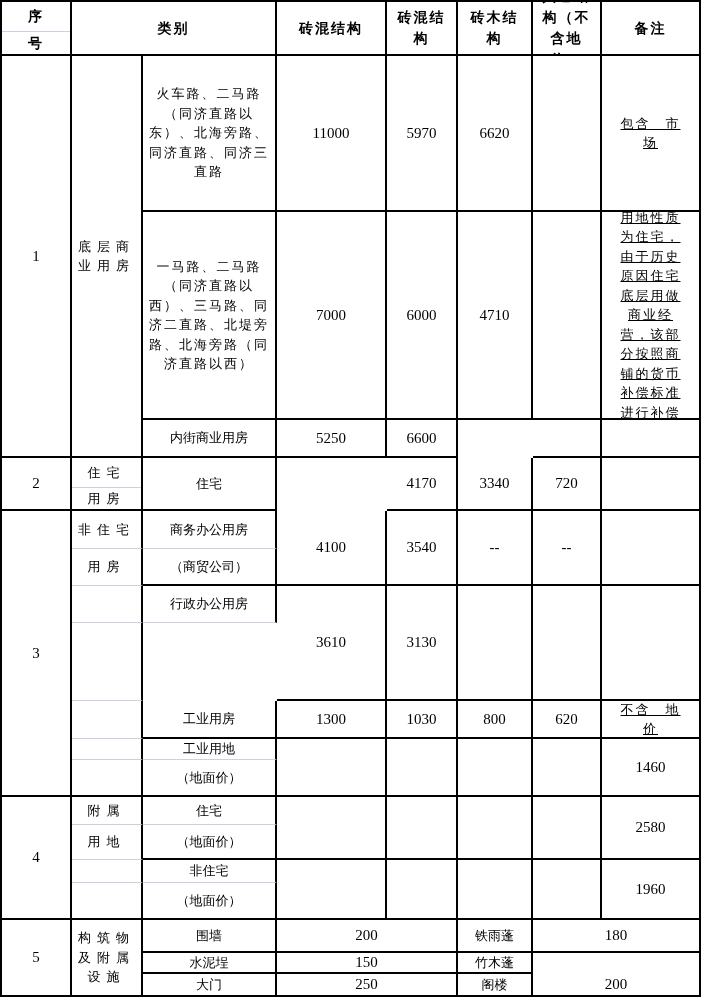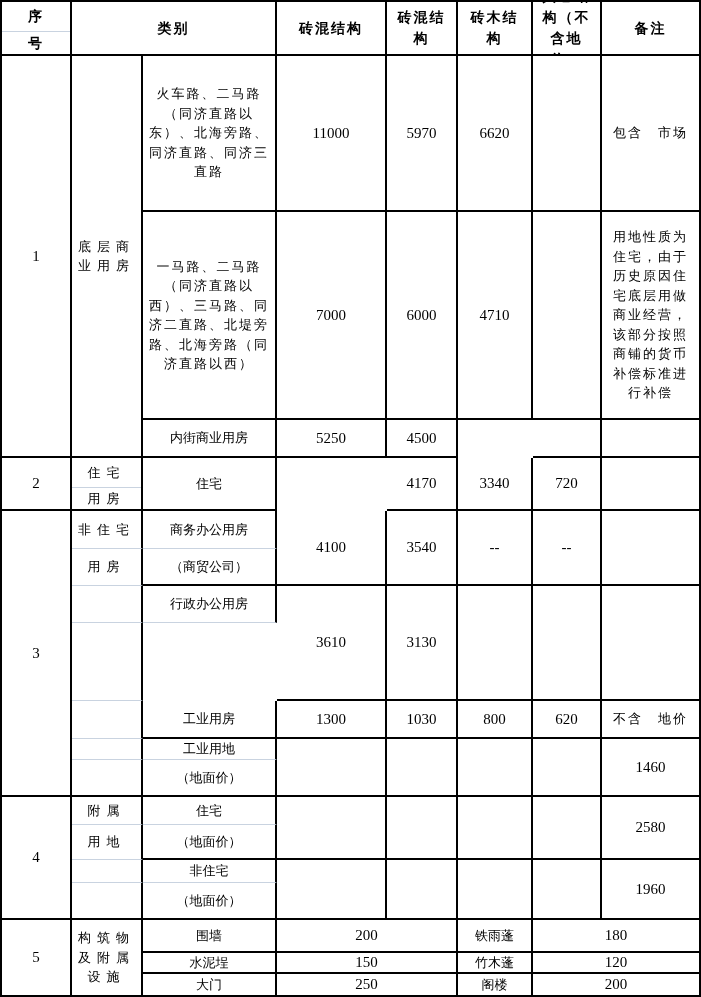--- a/index.html
+++ b/index.html
@@ -21,21 +21,21 @@
     box-sizing:border-box;overflow:hidden;
     font-size:13px;line-height:1.5;padding:0 4px;
   }
   .fb{border-bottom:1px solid #c9d3e0;}
   .lr{border-right:none;}
   .lb{border-bottom:none;}
   .hd{font-weight:bold;font-size:14px;letter-spacing:2px;padding:0 7px;}
   .num{font-size:15px;letter-spacing:0;padding:0 2px;}
   .grp{letter-spacing:6px;padding:0 2px;}
   .roads{letter-spacing:2px;padding:0 3px;}
-  .remark{letter-spacing:2px;padding:0 11px;}
+  .remark{letter-spacing:2px;padding:0 18px;text-decoration:underline;}
   .stack{flex-direction:column;padding:0;align-items:stretch;}
   .stack>div{flex:1;display:flex;align-items:center;justify-content:center;}
   .stack>div.top{flex:1.35;border-bottom:1px solid #c9d3e0;}
 </style>
 </head>
 <body>
 
 <div class="table">
 
   <div class="c hd stack" style="grid-area:1/1/2/2">
@@ -61,21 +61,21 @@
 
   <div class="c roads" style="grid-area:3/3/4/4">一马路、二马路（同济直路以西）、三马路、同济二直路、北堤旁路、北海旁路（同济直路以西）</div>
   <div class="c num" style="grid-area:3/4/4/5">7000</div>
   <div class="c num" style="grid-area:3/5/4/6">6000</div>
   <div class="c num" style="grid-area:3/6/4/7">4710</div>
   <div class="c num" style="grid-area:3/7/4/8"></div>
   <div class="c remark lr" style="grid-area:3/8/4/9">用地性质为住宅，由于历史原因住宅底层用做商业经营，该部分按照商铺的货币补偿标准进行补偿</div>
 
   <div class="c" style="grid-area:4/3/5/4">内街商业用房</div>
   <div class="c num" style="grid-area:4/4/5/5">5250</div>
-  <div class="c num" style="grid-area:4/5/5/6">4500</div>
+  <div class="c num" style="grid-area:4/5/5/6">6600</div>
   <div class="c num" style="grid-area:4/7/5/8"></div>
   <div class="c remark lr" style="grid-area:4/8/5/9"></div>
 
   <div class="c num" style="grid-area:5/1/6/2">2</div>
   <div class="c grp stack" style="grid-area:5/2/6/3">
     <div class="top">住宅</div>
     <div>用房</div>
   </div>
   <div class="c" style="grid-area:5/3/6/4">住宅</div>
   <div class="c num" style="grid-area:5/5/6/6">4170</div>
@@ -150,20 +150,19 @@
   <div class="c grp lb" style="grid-area:17/2/20/3">构筑物及附属设施</div>
 
   <div class="c" style="grid-area:17/3/18/4">围墙</div>
   <div class="c num" style="grid-area:17/4/18/6">200</div>
   <div class="c" style="grid-area:17/6/18/7">铁雨蓬</div>
   <div class="c num lr" style="grid-area:17/7/18/9">180</div>
 
   <div class="c" style="grid-area:18/3/19/4">水泥埕</div>
   <div class="c num" style="grid-area:18/4/19/6">150</div>
   <div class="c" style="grid-area:18/6/19/7">竹木蓬</div>
-  <div class="c num lr" style="grid-area:18/7/19/9">120</div>
 
   <div class="c lb" style="grid-area:19/3/20/4">大门</div>
   <div class="c num lb" style="grid-area:19/4/20/6">250</div>
   <div class="c lb" style="grid-area:19/6/20/7">阁楼</div>
   <div class="c num lr lb" style="grid-area:19/7/20/9">200</div>
 
 </div>
 
 </body></html>

